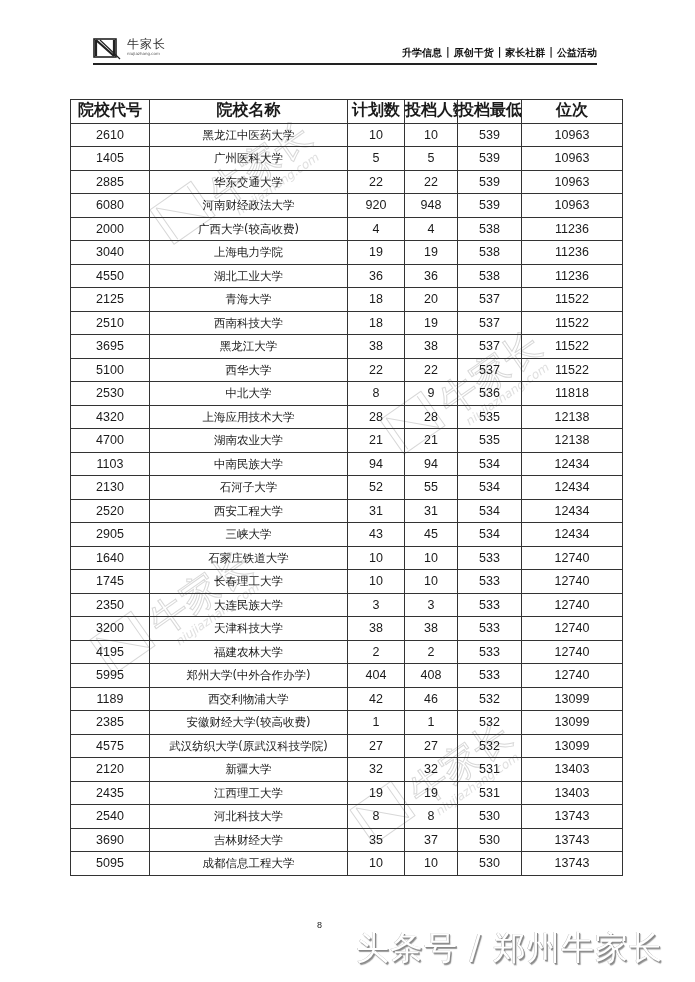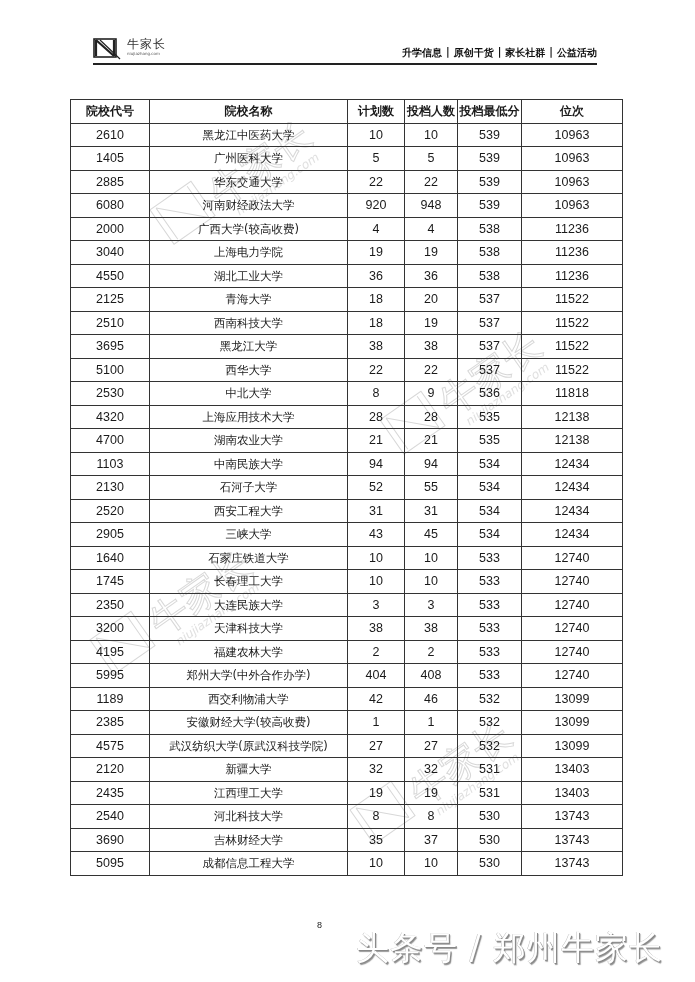--- a/index.html
+++ b/index.html
@@ -10,21 +10,21 @@
   .logo { position: absolute; left: 0; top: 0; display: flex; align-items: flex-start; }
   .logo-mark { width: 28px; height: 22px; position: relative; }
   .logo-text { margin-left: 6px; display: flex; flex-direction: column; }
   .logo-cn { font-size: 12px; line-height: 13px; color: #333; letter-spacing: 1px; }
   .logo-url { font-size: 4px; line-height: 6px; color: #555; }
   .nav { position: absolute; right: 0; top: 8px; font-size: 10px; font-weight: bold; color: #111; display: flex; gap: 4px; }
   .nav .sep { font-weight: bold; }
 
   table.data { position: absolute; left: 70px; top: 99px; border-collapse: collapse; table-layout: fixed; width: 552px; }
   table.data th, table.data td { border: 1px solid #333; text-align: center; padding: 0; height: 22.5px; font-size: 11.5px; line-height: 22px; white-space: nowrap; overflow: hidden; }
-  table.data th { font-weight: bold; font-size: 12px; }
+  table.data th { font-weight: bold; font-size: 16px; font-family: Liberation Mono, monospace; }
   table.data td.num { font-family: "Liberation Sans", sans-serif; font-size: 12.5px; }
 
   .watermark { position: absolute; pointer-events: none; }
   .page-num { position: absolute; left: 317px; top: 920px; font-size: 9px; font-family: "Liberation Sans", sans-serif; }
   .footer-wm { position: absolute; left: 356px; top: 926px; font-size: 33px; color: #ffffff; letter-spacing: 1px;
                text-shadow: 1px 1px 0 #888, -0.5px -0.5px 0 #bbb, 1.5px 1.5px 1px #999; font-family: "DejaVu Sans", sans-serif; }
 </style>
 </head>
 <body>
 

